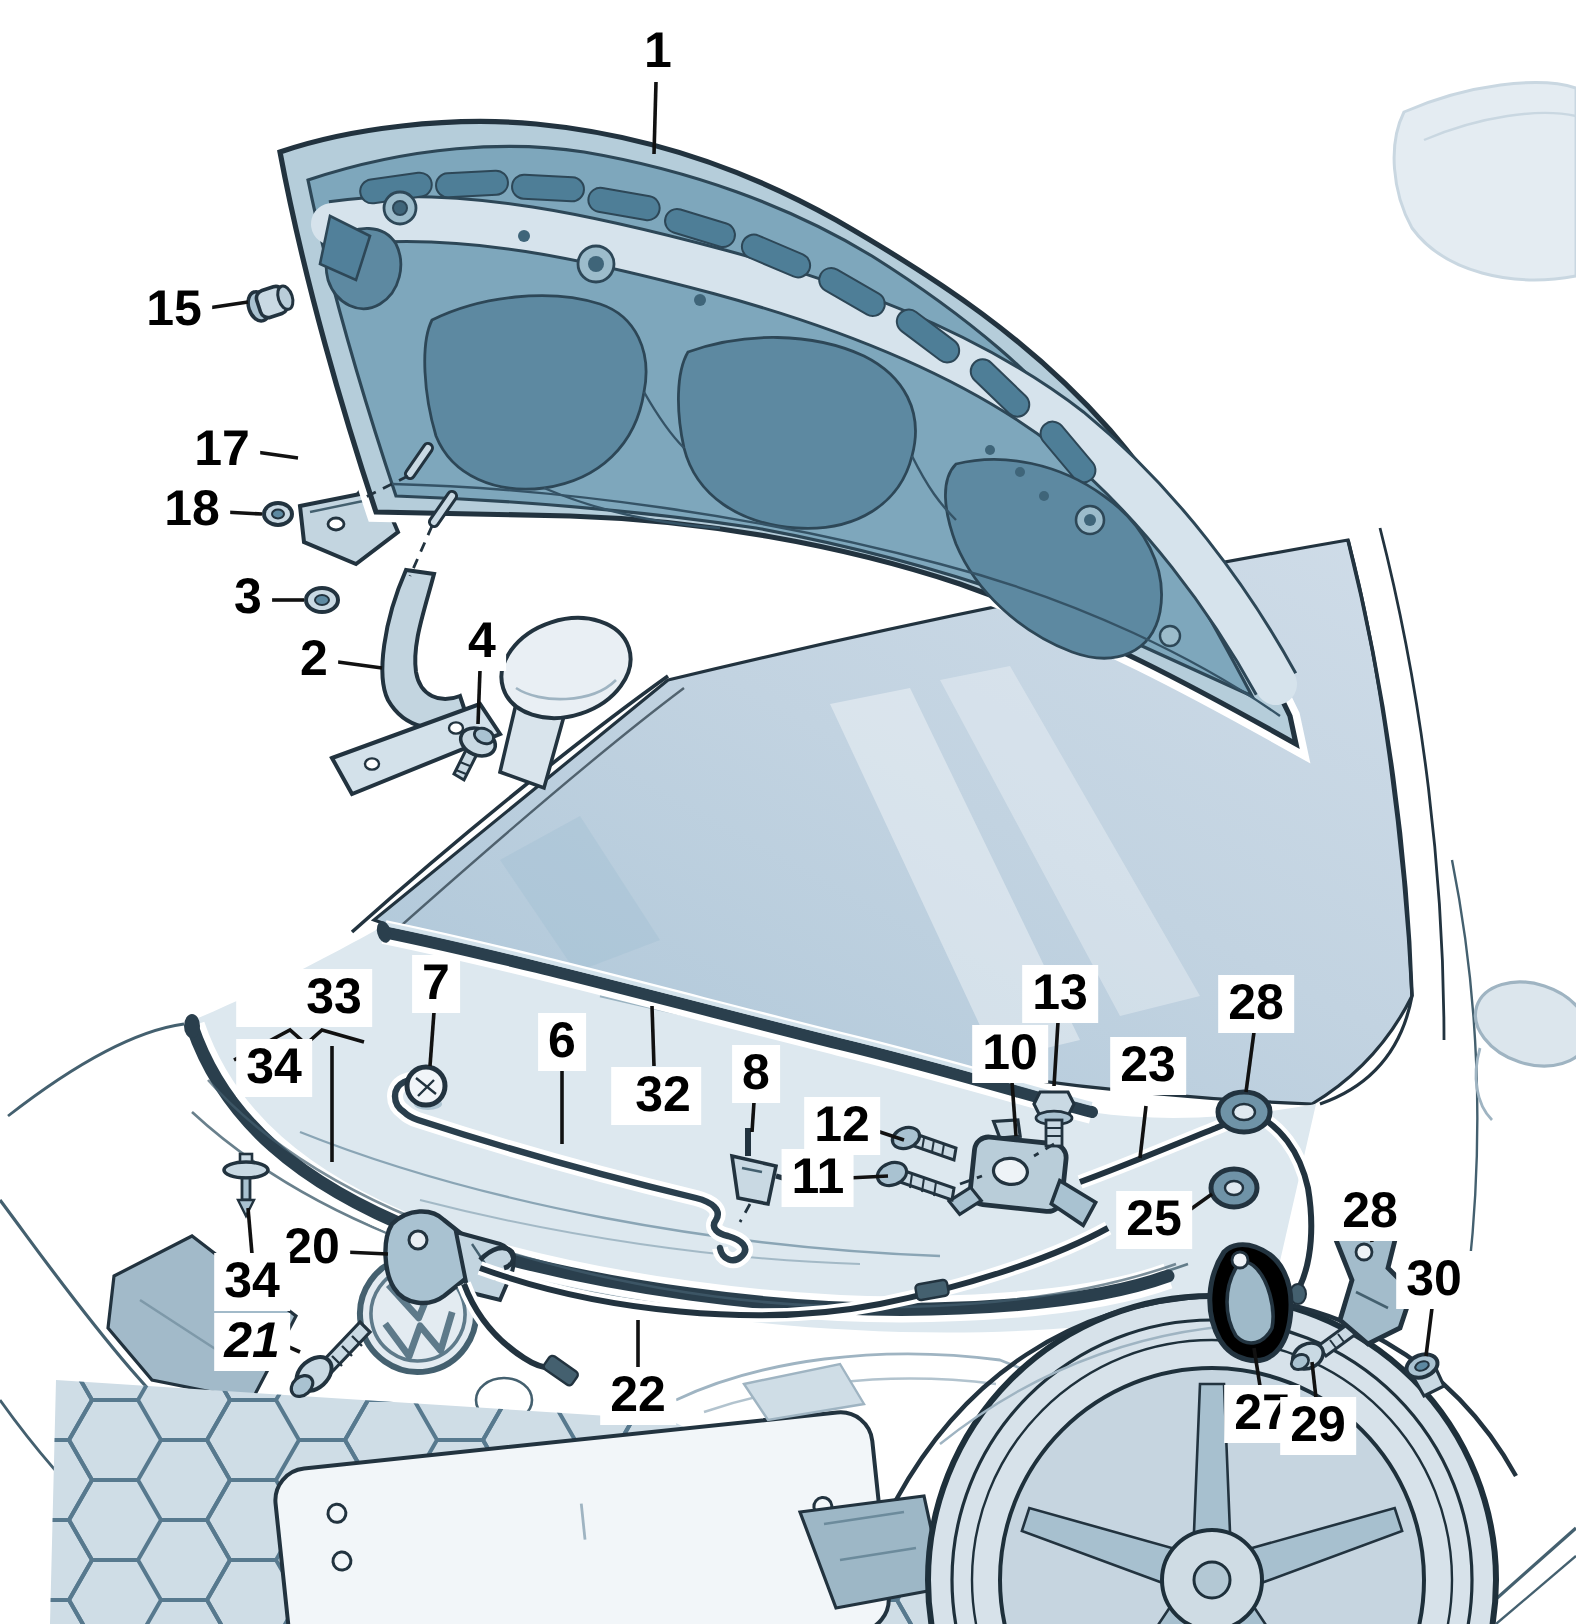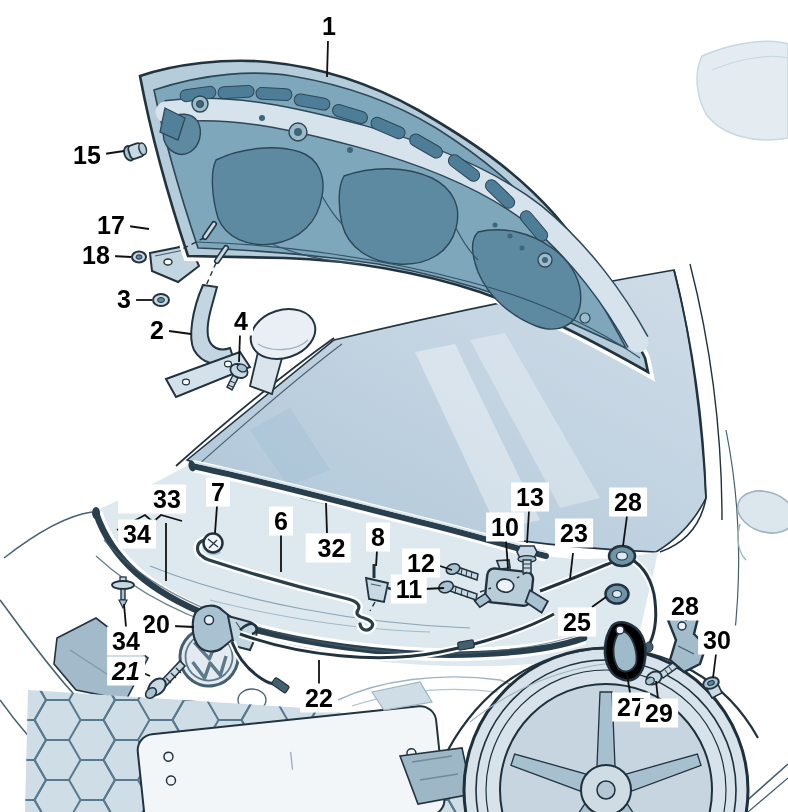--- a/index.html
+++ b/index.html
@@ -394,21 +394,21 @@
       <div class="callout" style="left: 218px; top: 492px;">7</div>
       <div class="callout" style="left: 281px; top: 521px;">6</div>
       <div class="callout" style="left: 328px; top: 548px; padding-left: 12px;">32</div>
       <div class="callout" style="left: 378px; top: 537px;">8</div>
       <div class="callout" style="left: 530px; top: 497px;">13</div>
       <div class="callout" style="left: 505px; top: 527px;">10</div>
       <div class="callout" style="left: 421px; top: 563px;">12</div>
       <div class="callout" style="left: 409px; top: 589px;">11</div>
       <div class="callout" style="left: 628px; top: 502px;">28</div>
       <div class="callout" style="left: 574px; top: 533px;">23</div>
-      <div class="callout" style="left: 577px; top: 610px; margin-top: 12px;">25</div>
+      <div class="callout" style="left: 577px; top: 610px;">25</div>
       <div class="callout" style="left: 685px; top: 606px;">28</div>
       <div class="callout" style="left: 717px; top: 640px;">30</div>
       <div class="callout" style="left: 156px; top: 624px;">20</div>
       <div class="callout" style="left: 126px; top: 641px;">34</div>
       <div class="callout" style="left: 126px; top: 671px; font-style: italic;">21</div>
       <div class="callout" style="left: 319px; top: 698px;">22</div>
       <div class="callout" style="left: 631px; top: 707px;">27</div>
       <div class="callout" style="left: 659px; top: 713px;">29</div>
     </div>
 

